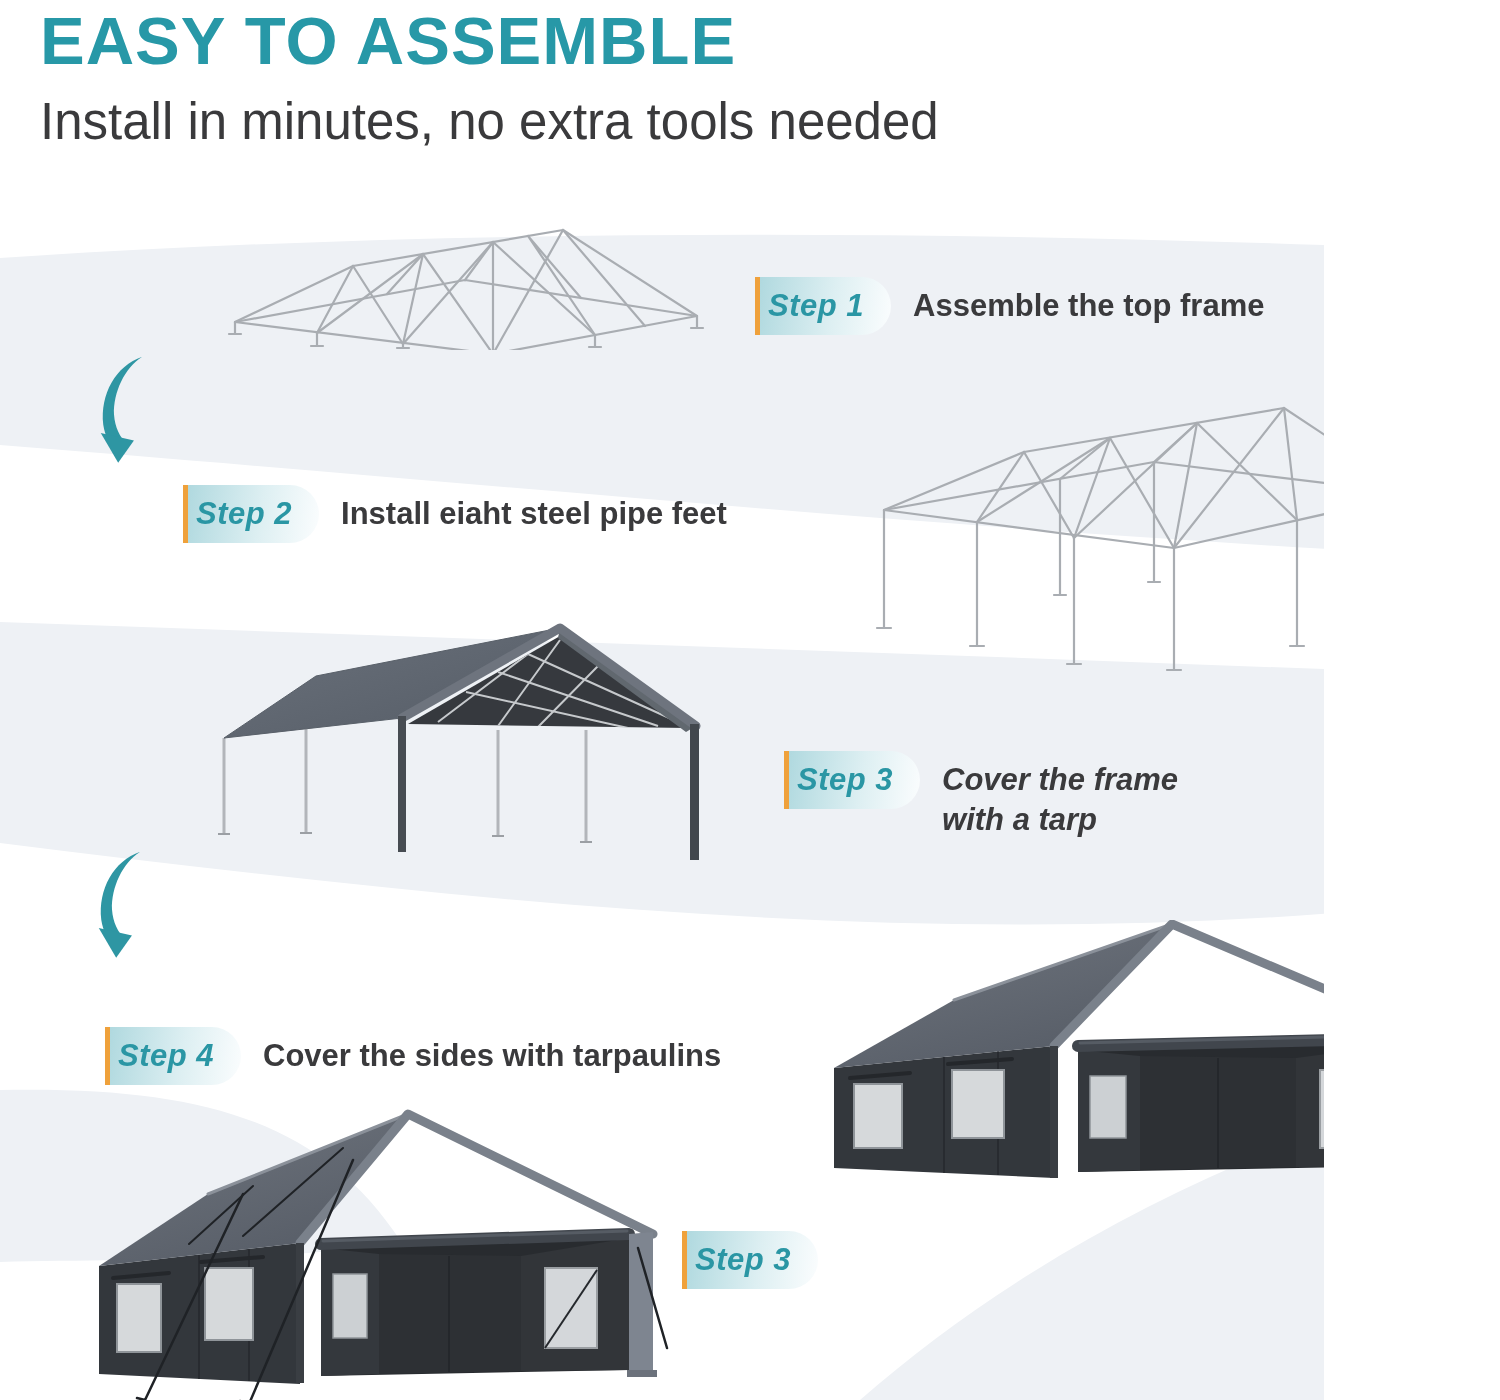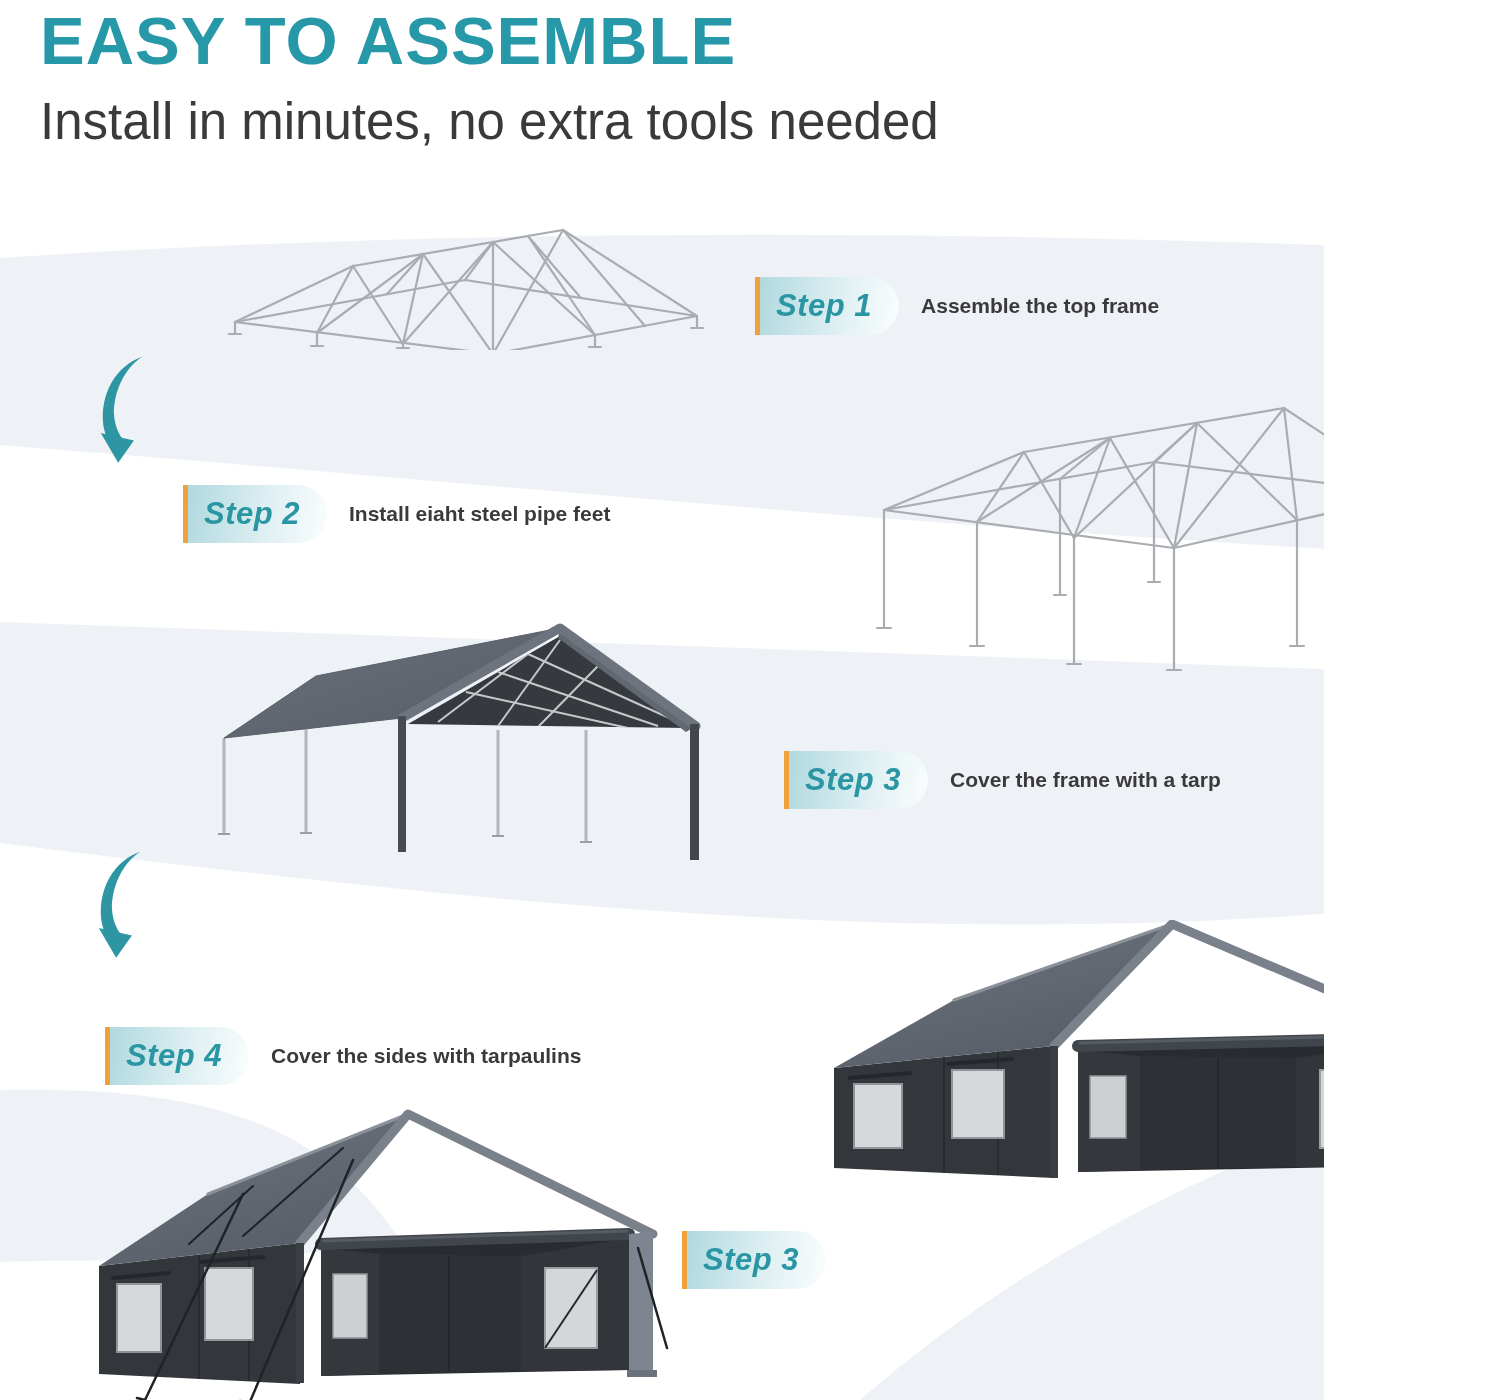--- a/index.html
+++ b/index.html
@@ -19,34 +19,34 @@
   .page-subtitle {
     position:absolute; left:40px; top:92px; z-index:2; margin:0;
     font-size:51px; font-weight:400; color:#3a3a3c; white-space:nowrap;
   }
   .illus { position:absolute; z-index:1; }
   .arrow { position:absolute; z-index:2; }
   .arrow.mirrored { transform:scaleX(-1); }
   .badge { position:absolute; z-index:3; display:flex; align-items:flex-start; }
   .chip {
     display:flex; align-items:center; height:58px;
-    padding:0 27px 0 16px;
+    padding:0 27px 0 8px;
     border-left:5px solid #efa13b;
     border-radius:0 29px 29px 0;
     background:linear-gradient(98deg, #b0d9df 0%, #ddeff2 55%, #fbfdfe 100%);
   }
   .chip-text {
     font-size:31px; font-weight:700; font-style:italic;
     color:#2a96a4; letter-spacing:0.5px; white-space:nowrap;
   }
   .desc {
     margin-left:22px; padding-top:9px;
-    font-size:21px; font-weight:700; color:#3a3a3c; line-height:40px;
-  }
-  .desc.wrap3 { max-width:285px; }
+    font-size:31px; font-weight:700; color:#3a3a3c; line-height:40px;
+  }
+  .desc.wrap3 { max-width:285px;font-style:italic; }
   .desc.wrap5 { max-width:445px; }
 </style>
 </head>
 <body>
 
 <div class="canvas">
 
   <svg class="bg-bands" width="1500" height="1400" viewBox="0 0 1500 1400">
     <path d="M0,258 C450,228 950,228 1500,252 L1500,558 C1000,535 450,480 0,445 Z" fill="#eef1f5"></path>
     <path d="M0,622 C500,640 1000,656 1500,676 L1500,896 C1000,960 500,905 0,843 Z" fill="#eef1f5"></path>

